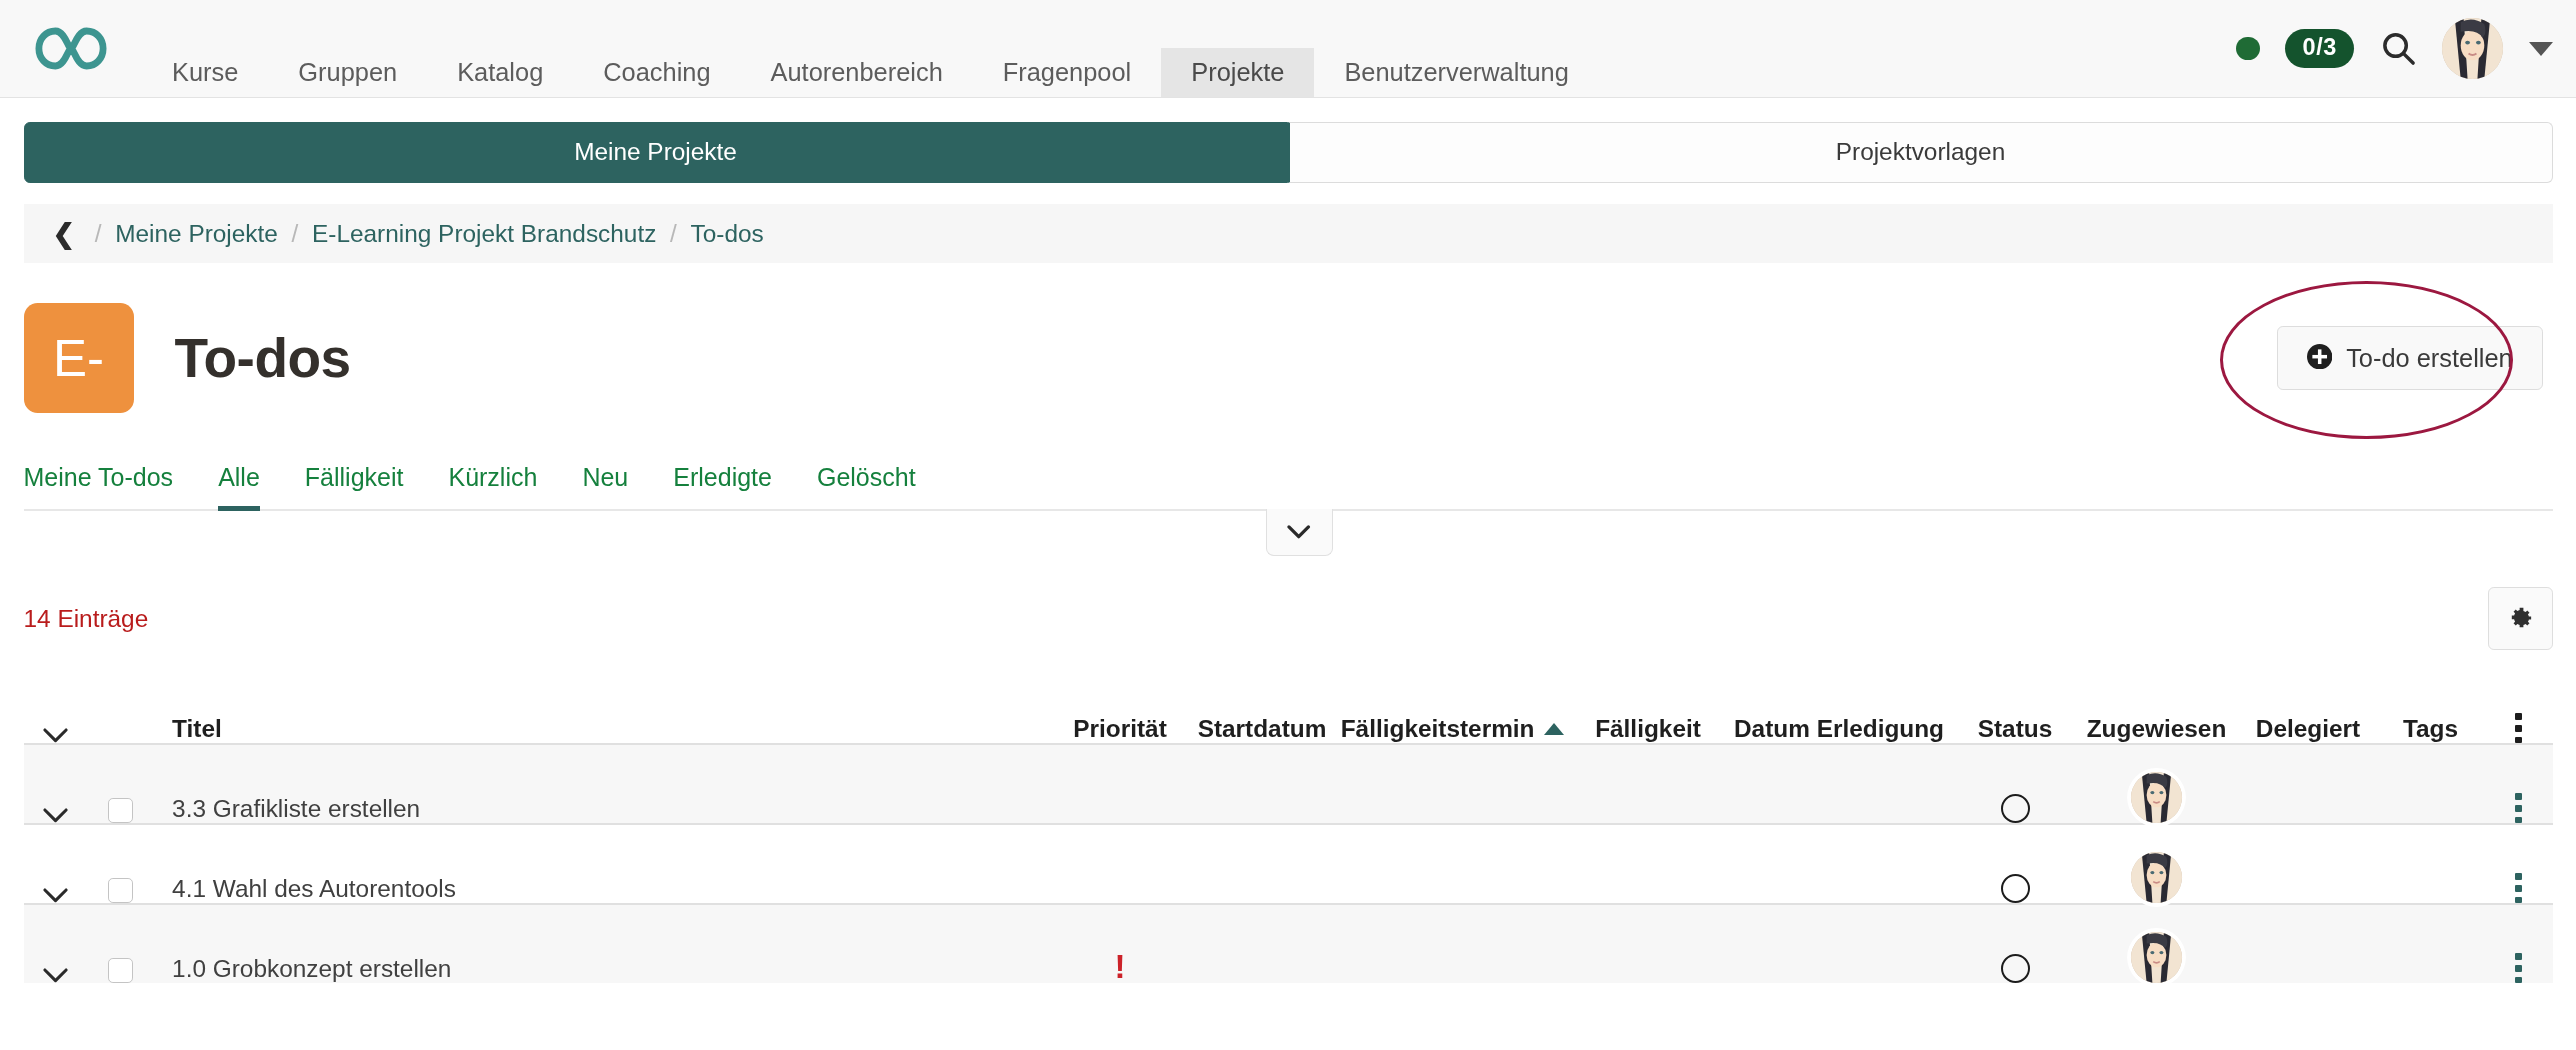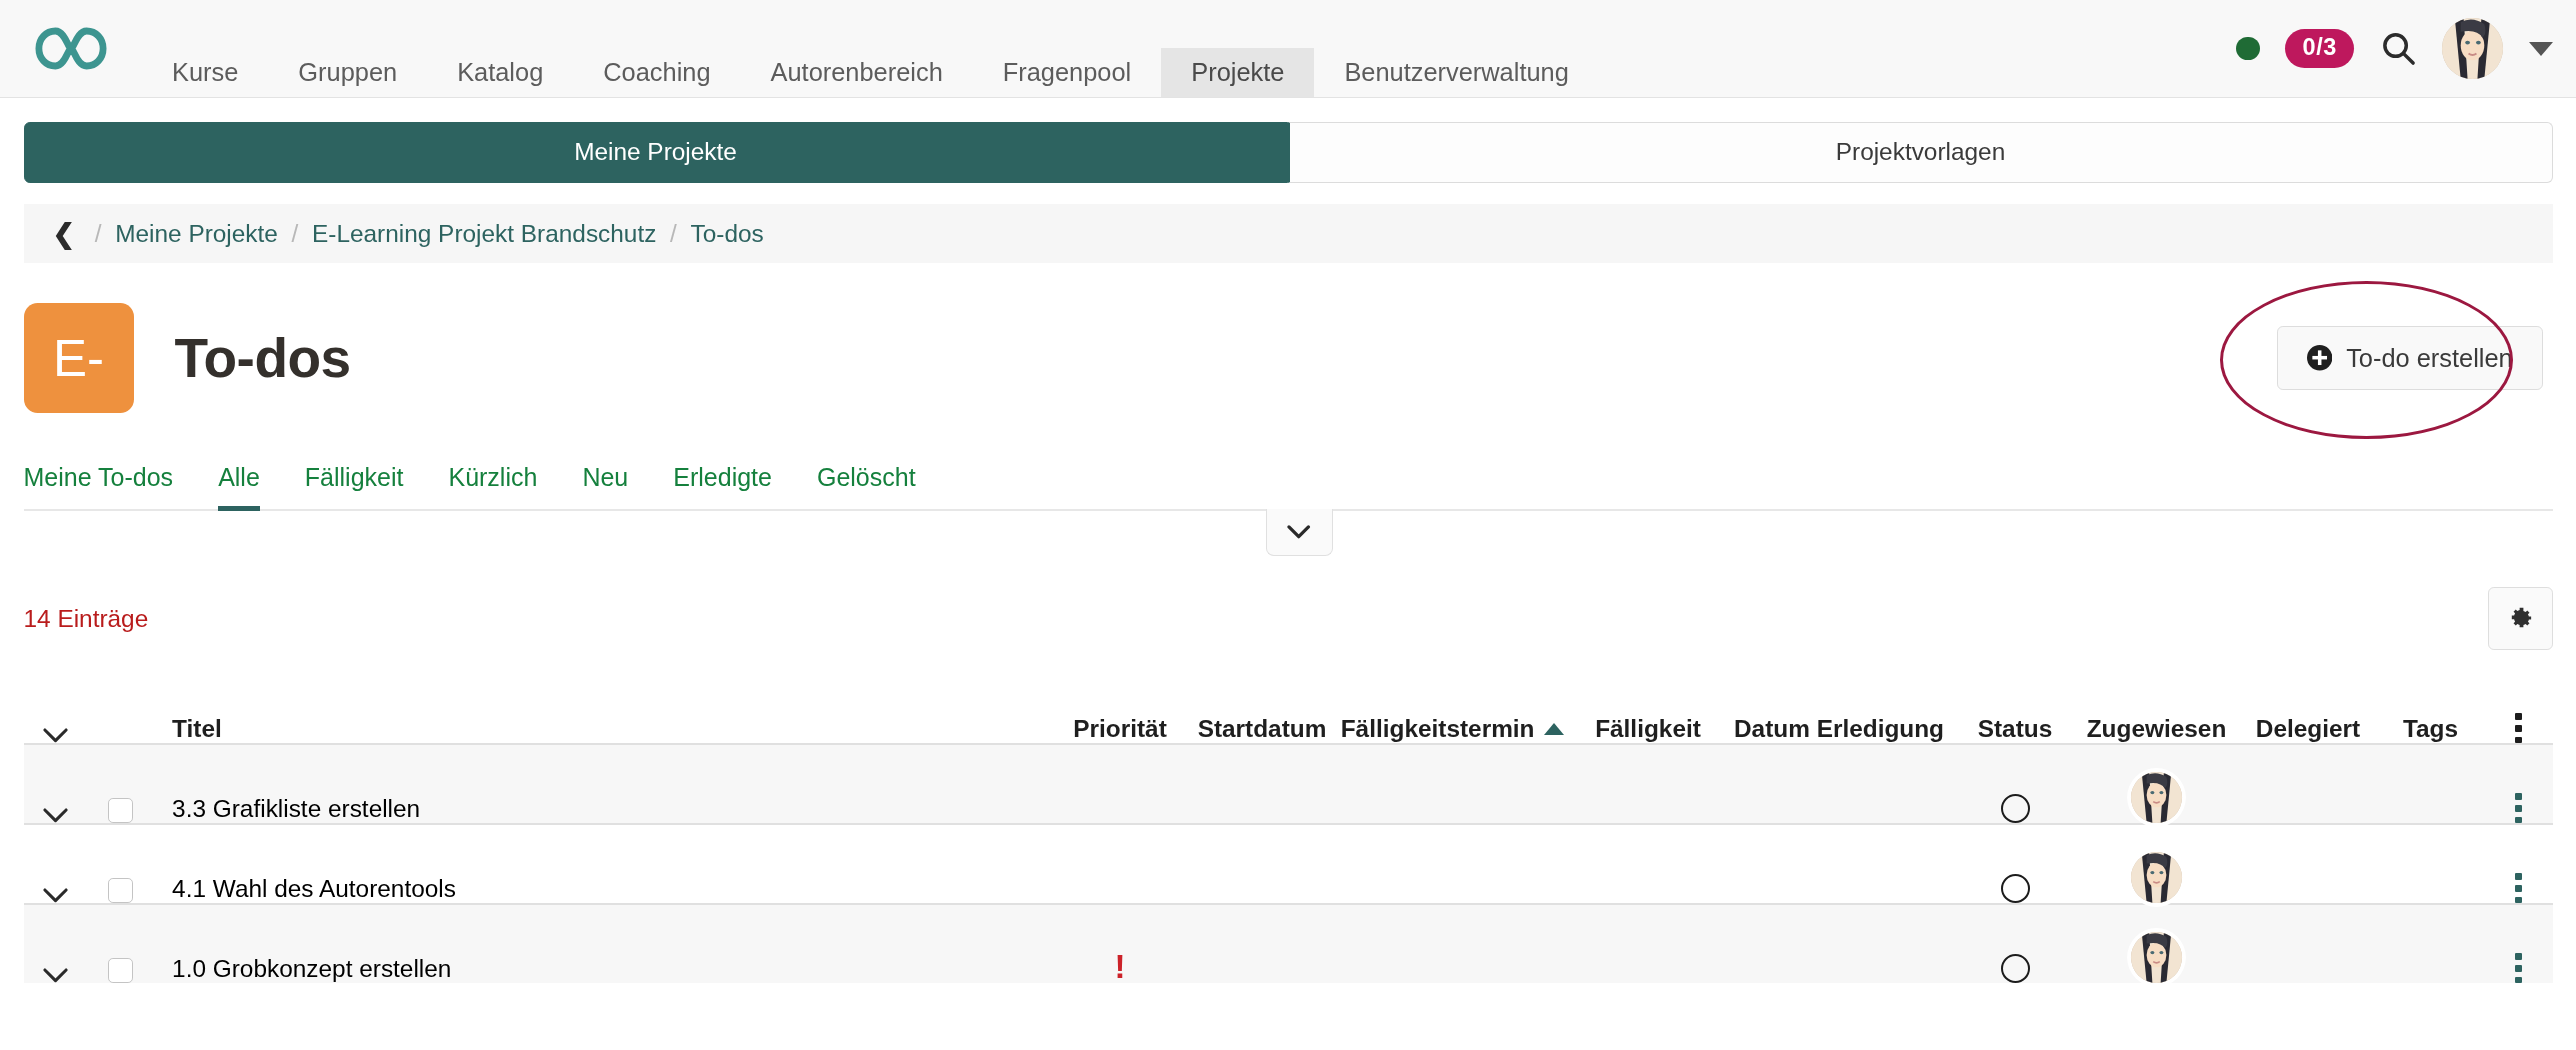--- a/index.html
+++ b/index.html
@@ -38,21 +38,21 @@
     margin-left: auto;
     display: flex; align-items: center;
     padding-right: 23.5px;
     gap: 25.4px;
   }
   .status-dot {
     width: 23.5px; height: 23.5px; border-radius: 50%;
     background: #1f6b35;
   }
   .count-badge {
-    background: #be185d; color: #fff;
+    background: #14532d; color: #fff;
     border-radius: 21.5px;
     padding: 4.9px 17.6px 6.8px;
     font-size: 23.5px; font-weight: bold;
     letter-spacing: 0.5px;
   }
   .icon-btn { cursor: pointer; display: flex; align-items: center; }
   .avatar {
     width: 61px; height: 61px; border-radius: 50%;
     overflow: hidden; flex: 0 0 auto;
     background: #cbbba8;
@@ -136,21 +136,21 @@
     display: flex; align-items: center;
     padding-right: 9.8px;
   }
   .create-btn {
     background: #f9f9f9;
     border: 1px solid #dddddd;
     border-radius: 5.9px;
     padding: 16.6px 29px;
     font-size: 25.4px;
     color: #3a3a3a;
-    display: flex; align-items: center; gap: 13.7px;
+    display: flex; align-items: flex-start; gap: 13.7px;
     cursor: pointer;
     white-space: nowrap;
     position: relative; z-index: 2;
   }
   .ellipse-annot {
     position: absolute;
     left: -57px; top: -45px;
     width: 293px; height: 158px;
     border: 3.9px solid #9c1840;
     border-radius: 50%;
@@ -221,21 +221,21 @@
     height: 68px;
   }
   .trow.odd { background: #f7f7f7; }
   .c-chev { width: 63px; display: flex; justify-content: center; flex: 0 0 auto; cursor: pointer; }
   .c-check { width: 68px; display: flex; justify-content: center; flex: 0 0 auto; }
   .chk {
     width: 25.4px; height: 25.4px;
     border: 1px solid #c4c4c4; border-radius: 4.9px;
     background: #fff; cursor: pointer;
   }
-  .c-title { flex: 1 1 auto; min-width: 0; color: #000000; padding-left: 17.6px; cursor: pointer; white-space: nowrap; overflow: hidden; }
+  .c-title { flex: 1 1 auto; min-width: 0; color: #404040; padding-left: 17.6px; cursor: pointer; white-space: nowrap; overflow: hidden; }
   .trow.head .c-title { color: #1f1f1f; cursor: default; }
   .c-prio { width: 147px; flex: 0 0 auto; display: flex; justify-content: center; }
   .c-start { width: 137px; flex: 0 0 auto; text-align: center; }
   .c-due { width: 244px; flex: 0 0 auto; display: flex; align-items: center; justify-content: center; gap: 9.8px; cursor: pointer; }
   .c-faell { width: 147px; flex: 0 0 auto; text-align: center; }
   .c-done { width: 235px; flex: 0 0 auto; text-align: center; }
   .c-status { width: 117px; flex: 0 0 auto; display: flex; justify-content: center; }
   .c-assign { width: 166px; flex: 0 0 auto; display: flex; justify-content: center; }
   .c-deleg { width: 137px; flex: 0 0 auto; text-align: center; }
   .c-tags { width: 108px; flex: 0 0 auto; text-align: center; }

